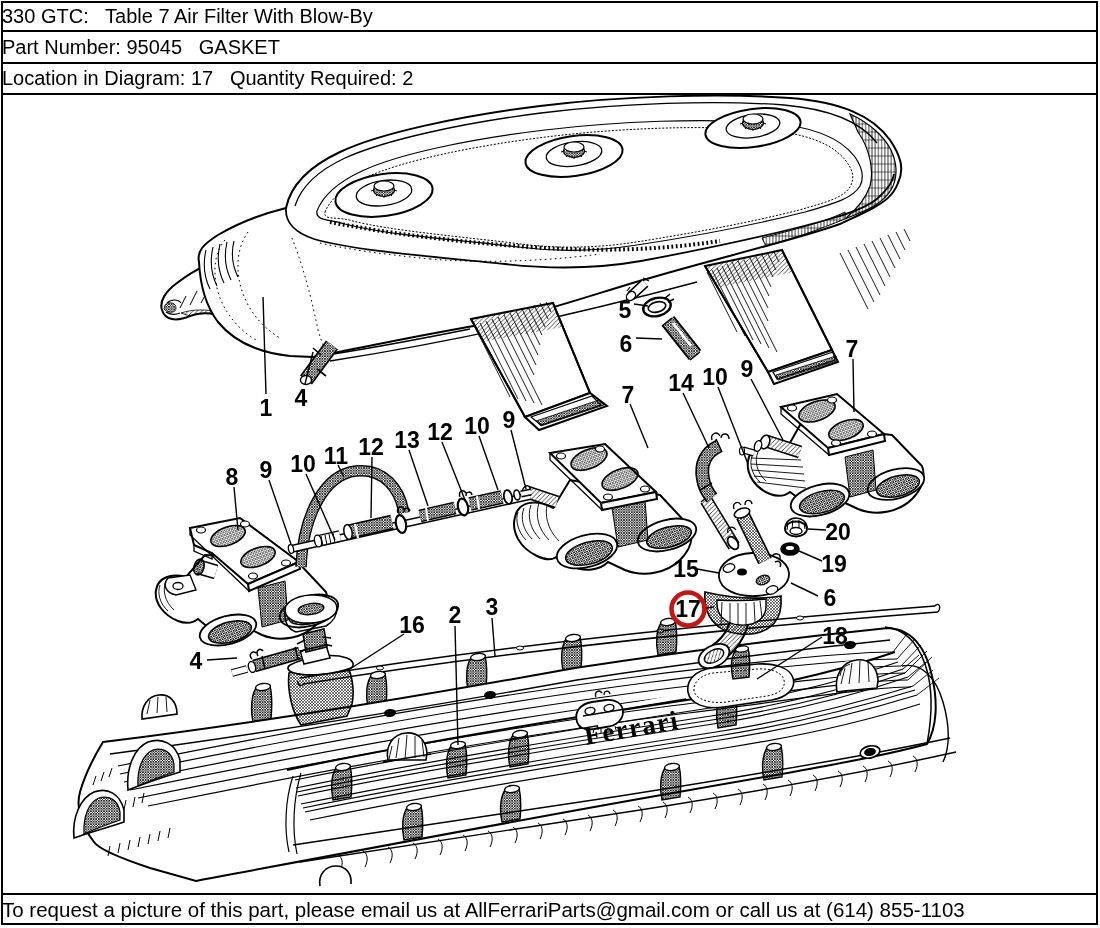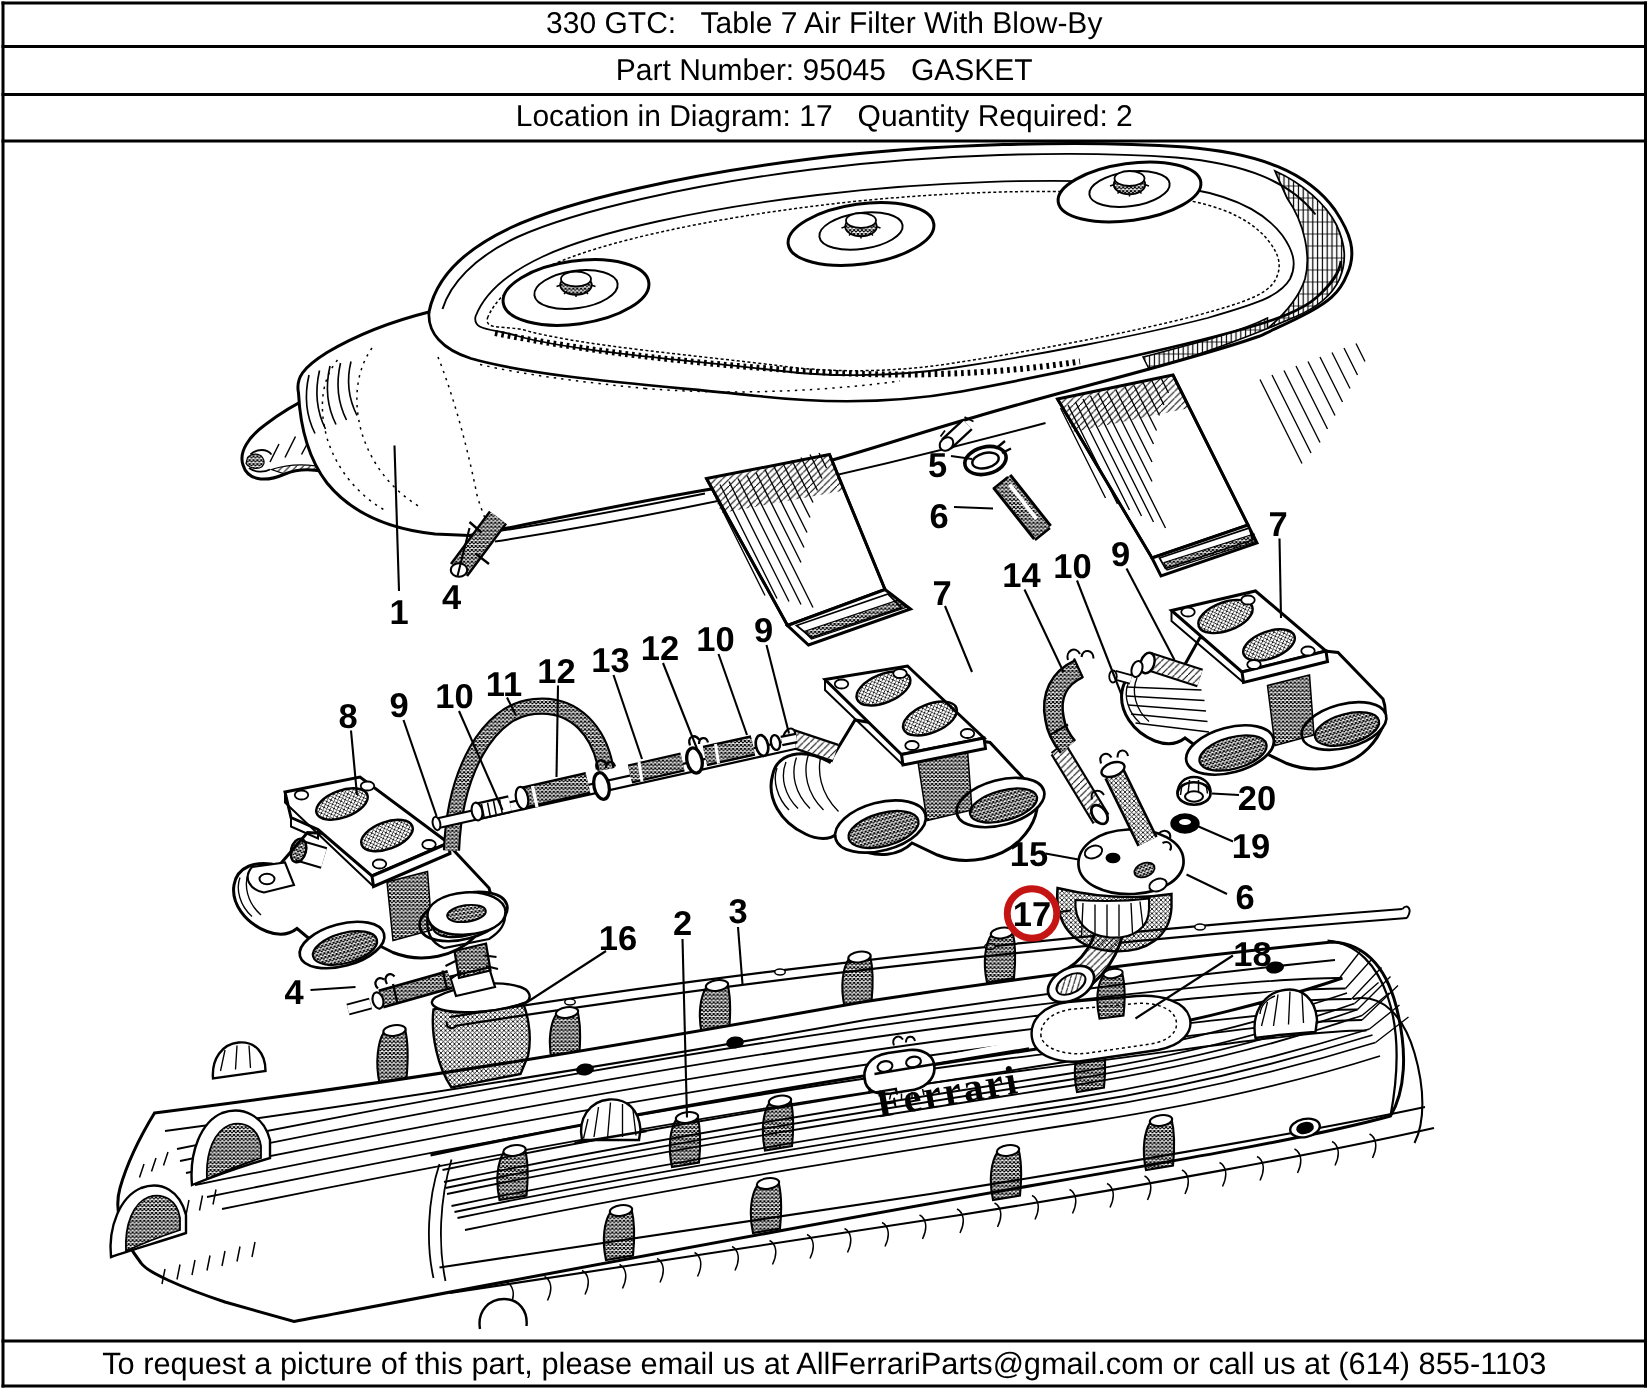--- a/index.html
+++ b/index.html
@@ -1,17 +1,17 @@
 <!DOCTYPE html>
 <html><head>
 <meta charset="utf-8">
 <style>
 html,body{margin:0;padding:0;background:#fff;width:1100px;height:928px;overflow:hidden}
 body{font-family:"Liberation Sans",sans-serif;color:#000}
-.row{position:absolute;left:2px;right:3px;text-align:center;font-size:20px}
+.row{position:absolute;left:2px;right:3px;font-size:20px}
 .hl{position:absolute;left:1px;right:2px;height:2px;background:#000}
 #r1{top:3px;height:27px;line-height:27px}
 #r2{top:33px;height:28px;line-height:28px}
 #r3{top:65px;height:27px;line-height:27px}
 #rf{top:896px;height:32px;line-height:28px;font-size:20.5px}
 #pl{position:absolute;left:1px;top:1px;bottom:3px;width:2px;background:#000}
 #pr{position:absolute;right:2px;top:1px;bottom:3px;width:2px;background:#000}
 #art{position:absolute;left:4px;top:94px}
 </style>
 </head>

